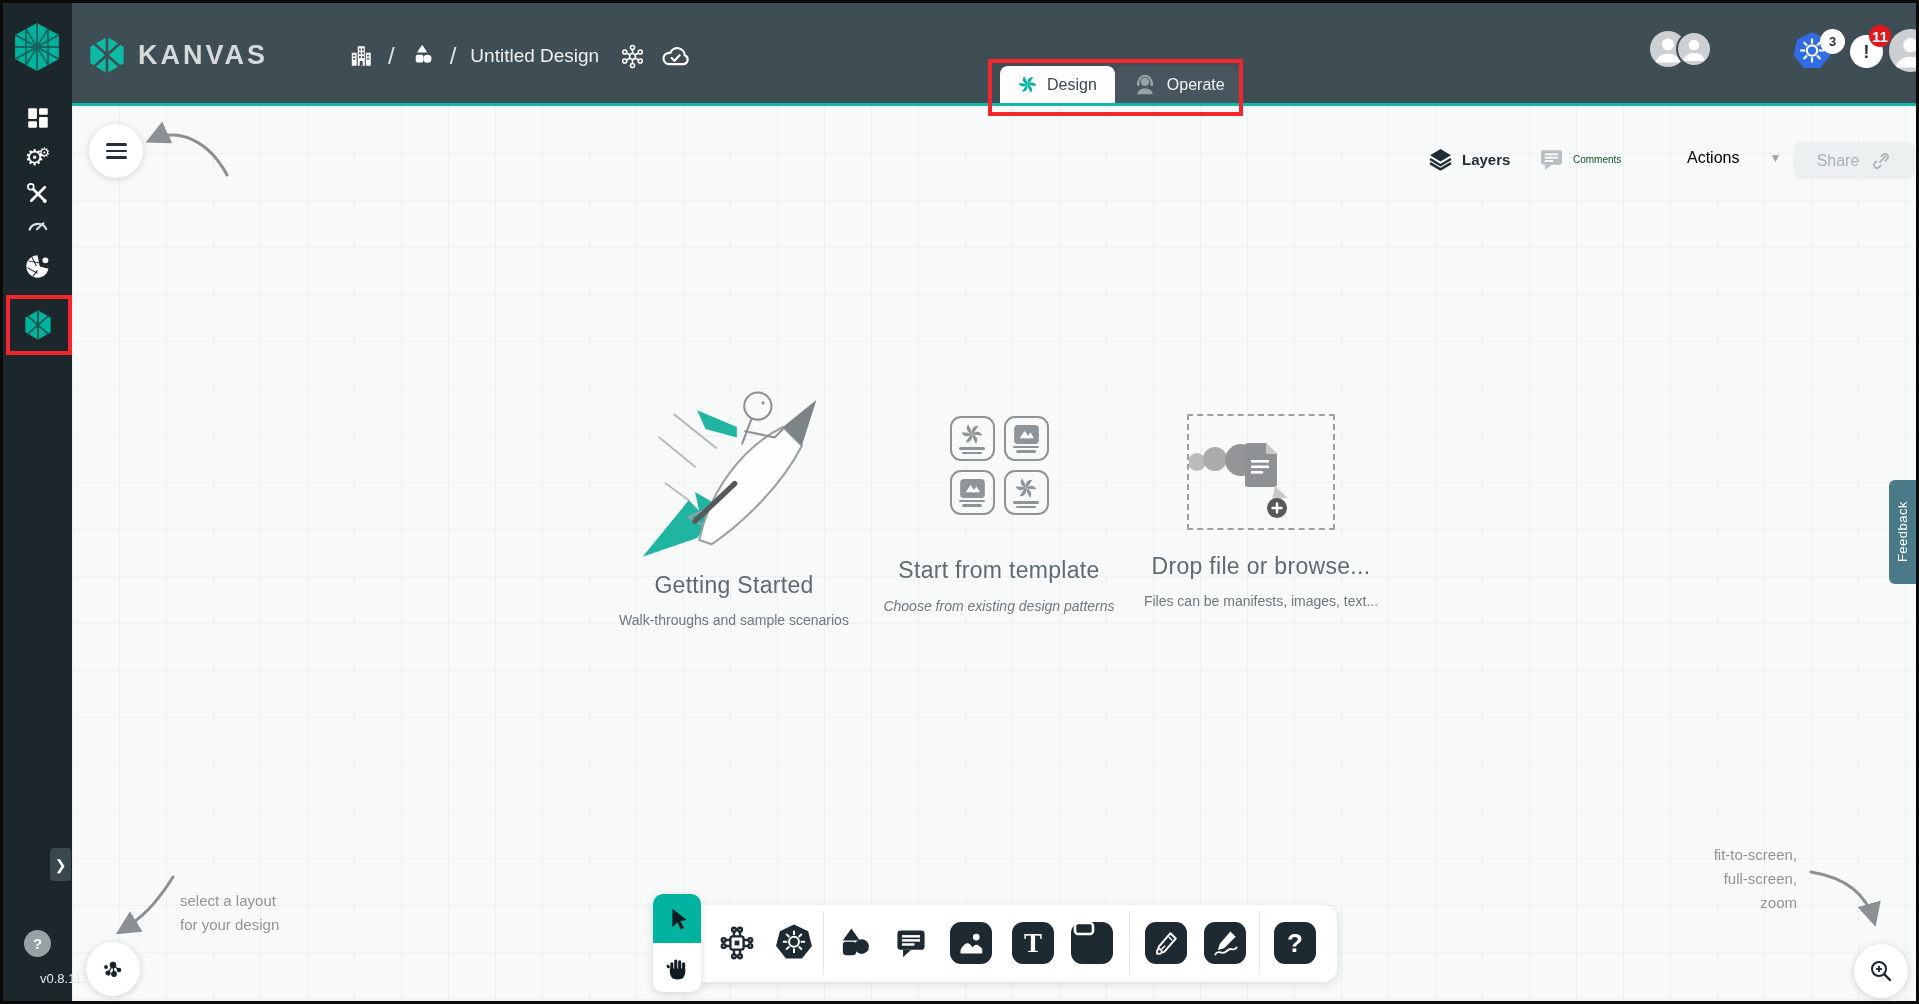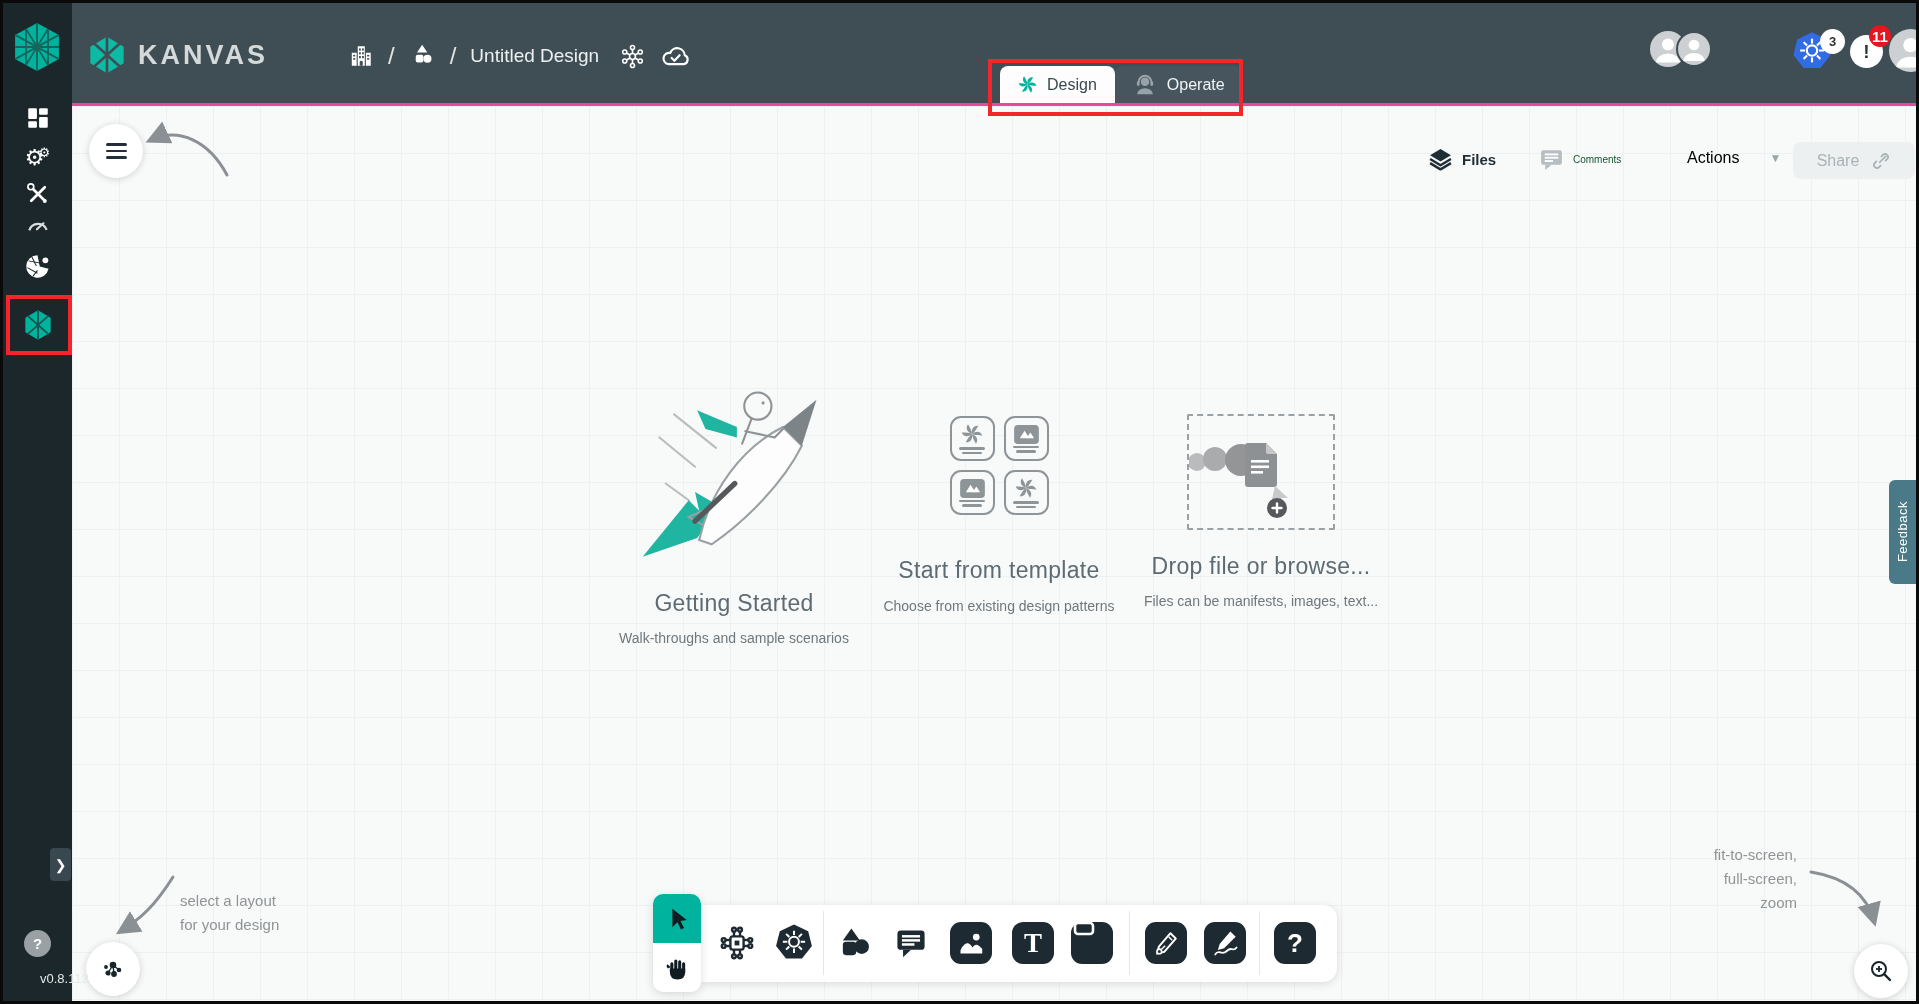--- a/index.html
+++ b/index.html
@@ -9,21 +9,21 @@
   .ic{display:flex;align-items:center;justify-content:center;}
 
   
   .rail{left:0;top:0;bottom:0;width:69px;background:#1C272C;z-index:12;}
   .rail-item{left:0;width:69px;height:34px;display:flex;align-items:center;justify-content:center;cursor:pointer;}
   .rail-ver{left:0;width:69px;text-align:center;color:#E4E8E9;font-size:13px;padding-left:37px;}
   .rail-help{left:21px;top:927px;width:27px;height:27px;border-radius:50%;background:#9AA1A4;color:#fff;font-weight:bold;font-size:15px;}
   .rail-chevron{left:47px;top:845px;width:21px;height:33px;background:#39474F;border-radius:4px;color:#fff;font-size:14px;z-index:13;}
 
   
-  .header{left:69px;right:0;top:0;height:103px;background:#3F4E55;border-bottom:3px solid #ec4899;z-index:10;}
+  .header{left:69px;right:0;top:0;height:103px;background:#3F4E55;border-bottom:3px solid #14b8a6;z-index:10;}
   .brand{left:15px;top:31px;display:flex;align-items:center;gap:11px;}
   .brand-name{color:#D5D9DA;font-size:27px;font-weight:bold;letter-spacing:3px;}
   .crumb{top:38px;color:#EDF0F0;}
   .slash{font-size:24px;font-weight:300;color:#DFE3E4;}
   .design-name{font-size:19px;color:#EDF0F0;}
   .tabs{left:928px;top:63px;display:flex;align-items:flex-end;z-index:11;}
   .tab{height:37px;display:flex;align-items:center;gap:10px;padding:0 18px;border-radius:8px 8px 0 0;cursor:pointer;}
   .tab-design{background:#FDFDFD;color:#3A474E;}
   .tab-operate{background:#46555E;color:#F1F4F4;}
   .tab label{font-size:16px;cursor:pointer;}
@@ -278,21 +278,21 @@
       </div>
     <div class="abs rail-ver" style="top:968px;">v0.8.113</div>
   </div>
 
   <div class="abs top-actions" style="left:1425px;top:144px;display:flex;align-items:center;gap:9px;z-index:6;cursor:pointer;">
     <svg width="25" height="25" viewBox="0 0 24 24">
       <path d="M12 2 L22 8 L12 14 L2 8 Z" fill="#1F2D34"></path>
       <path d="M2 11.5 L12 17.5 L22 11.5" fill="none" stroke="#1F2D34" stroke-width="2.3" stroke-linejoin="round"></path>
       <path d="M2 15.5 L12 21.5 L22 15.5" fill="none" stroke="#1F2D34" stroke-width="2.3" stroke-linejoin="round"></path>
     </svg>
-    <span class="lbl-dark">Files</span>
+    <span class="lbl-dark">Layers</span>
   </div>
   <div class="abs top-actions" style="left:1536px;top:144px;display:flex;align-items:center;gap:9px;z-index:6;cursor:pointer;">
     <svg width="25" height="25" viewBox="0 0 24 24">
       <rect x="2" y="3" width="20" height="14" rx="2" fill="#B7BEC1"></rect>
       <polygon points="6,17 6,22 12,17" fill="#B7BEC1"></polygon>
       <g fill="#fff">
           <rect x="5.5" y="6.2" width="13" height="1.8"></rect>
           <rect x="5.5" y="9.4" width="13" height="1.8"></rect>
           <rect x="5.5" y="12.6" width="8" height="1.8"></rect>
         </g>
@@ -353,21 +353,21 @@
       <polygon points="8,166 52,112 62,122 58,104 82,118 60,148" fill="#1FB5A0"></polygon>
       <path d="M62 150 C 72 104 102 62 142 42 L160 60 C 142 96 106 132 74 154 Z" fill="#FDFDFD" stroke="#9AA0A3" stroke-width="2"></path>
       <path d="M142 42 L174 16 L160 60 Z" fill="#7D8487"></path>
       <path d="M70 120 L52 128 L66 136" fill="none" stroke="#9AA0A3" stroke-width="2"></path>
       <line x1="58" y1="132" x2="96" y2="96" stroke="#55595C" stroke-width="5" stroke-linecap="round"></line>
       <circle cx="118" cy="22" r="13" fill="#F8F9F9" stroke="#8D9295" stroke-width="2"></circle>
       <circle cx="123" cy="19" r="1.5" fill="#8D9295"></circle>
       <path d="M112 34 L103 58 M106 46 L134 52 M134 52 L142 44" stroke="#8D9295" stroke-width="2" fill="none" stroke-linecap="round"></path>
       <polygon points="98,42 60,26 68,44 98,52" fill="#1FB5A0"></polygon>
     </svg>
-    <div class="card-title" style="margin-top:25px;">Getting Started</div>
+    <div class="card-title" style="margin-top:7px;">Getting Started</div>
     <div class="card-sub" style="margin-top:13px;">Walk-throughs and sample scenarios</div>
   </div>
 
   <div class="abs" style="left:866px;top:380px;width:260px;cursor:pointer;z-index:6;">
     <div style="width:99px;margin:33px auto 0;display:grid;grid-template-columns:45px 45px;gap:9px;">
       <div class="tpl-cell">
         <svg width="22" height="22" viewBox="0 0 24 24">
             <g fill="#8E9598">
               <path d="M12 12 C 11 5.5, 14.5 2.5, 19 3 C 16.5 7, 15 10, 12 12Z"></path>
               <path d="M12 12 C 11 5.5, 14.5 2.5, 19 3 C 16.5 7, 15 10, 12 12Z" transform="rotate(60 12 12)"></path>
@@ -407,21 +407,21 @@
               <path d="M12 12 C 11 5.5, 14.5 2.5, 19 3 C 16.5 7, 15 10, 12 12Z" transform="rotate(180 12 12)"></path>
               <path d="M12 12 C 11 5.5, 14.5 2.5, 19 3 C 16.5 7, 15 10, 12 12Z" transform="rotate(240 12 12)"></path>
               <path d="M12 12 C 11 5.5, 14.5 2.5, 19 3 C 16.5 7, 15 10, 12 12Z" transform="rotate(300 12 12)"></path>
             </g>
           </svg>
         <div class="tpl-line" style="width:26px;"></div>
           <div class="tpl-line" style="width:20px;"></div>
       </div>
     </div>
     <div class="card-title" style="margin-top:42px;">Start from template</div>
-    <div class="card-sub" style="margin-top:14px;">Choose from existing design patterns</div>
+    <div class="card-sub" style="margin-top:14px;font-style:italic;">Choose from existing design patterns</div>
   </div>
 
   <div class="abs" style="left:1128px;top:380px;width:260px;cursor:pointer;z-index:6;">
     <div class="drop-box" style="position:relative;width:148px;height:116px;margin:31px auto 0;">
       <svg width="148" height="116" viewBox="0 0 148 116">
         <circle cx="8" cy="46" r="9" fill="#B9BBBC"></circle>
         <circle cx="26" cy="43" r="12" fill="#A9ABAC"></circle>
         <circle cx="52" cy="44" r="16" fill="#939596"></circle>
         <path d="M56 30 q0-3 3-3 h18 l11 11 v30 q0 3-3 3 h-26 q-3 0-3-3 Z" fill="#8D9194"></path>
         <path d="M77 27 l11 11 h-9 q-2 0-2-2 Z" fill="#C6C8C9"></path>

